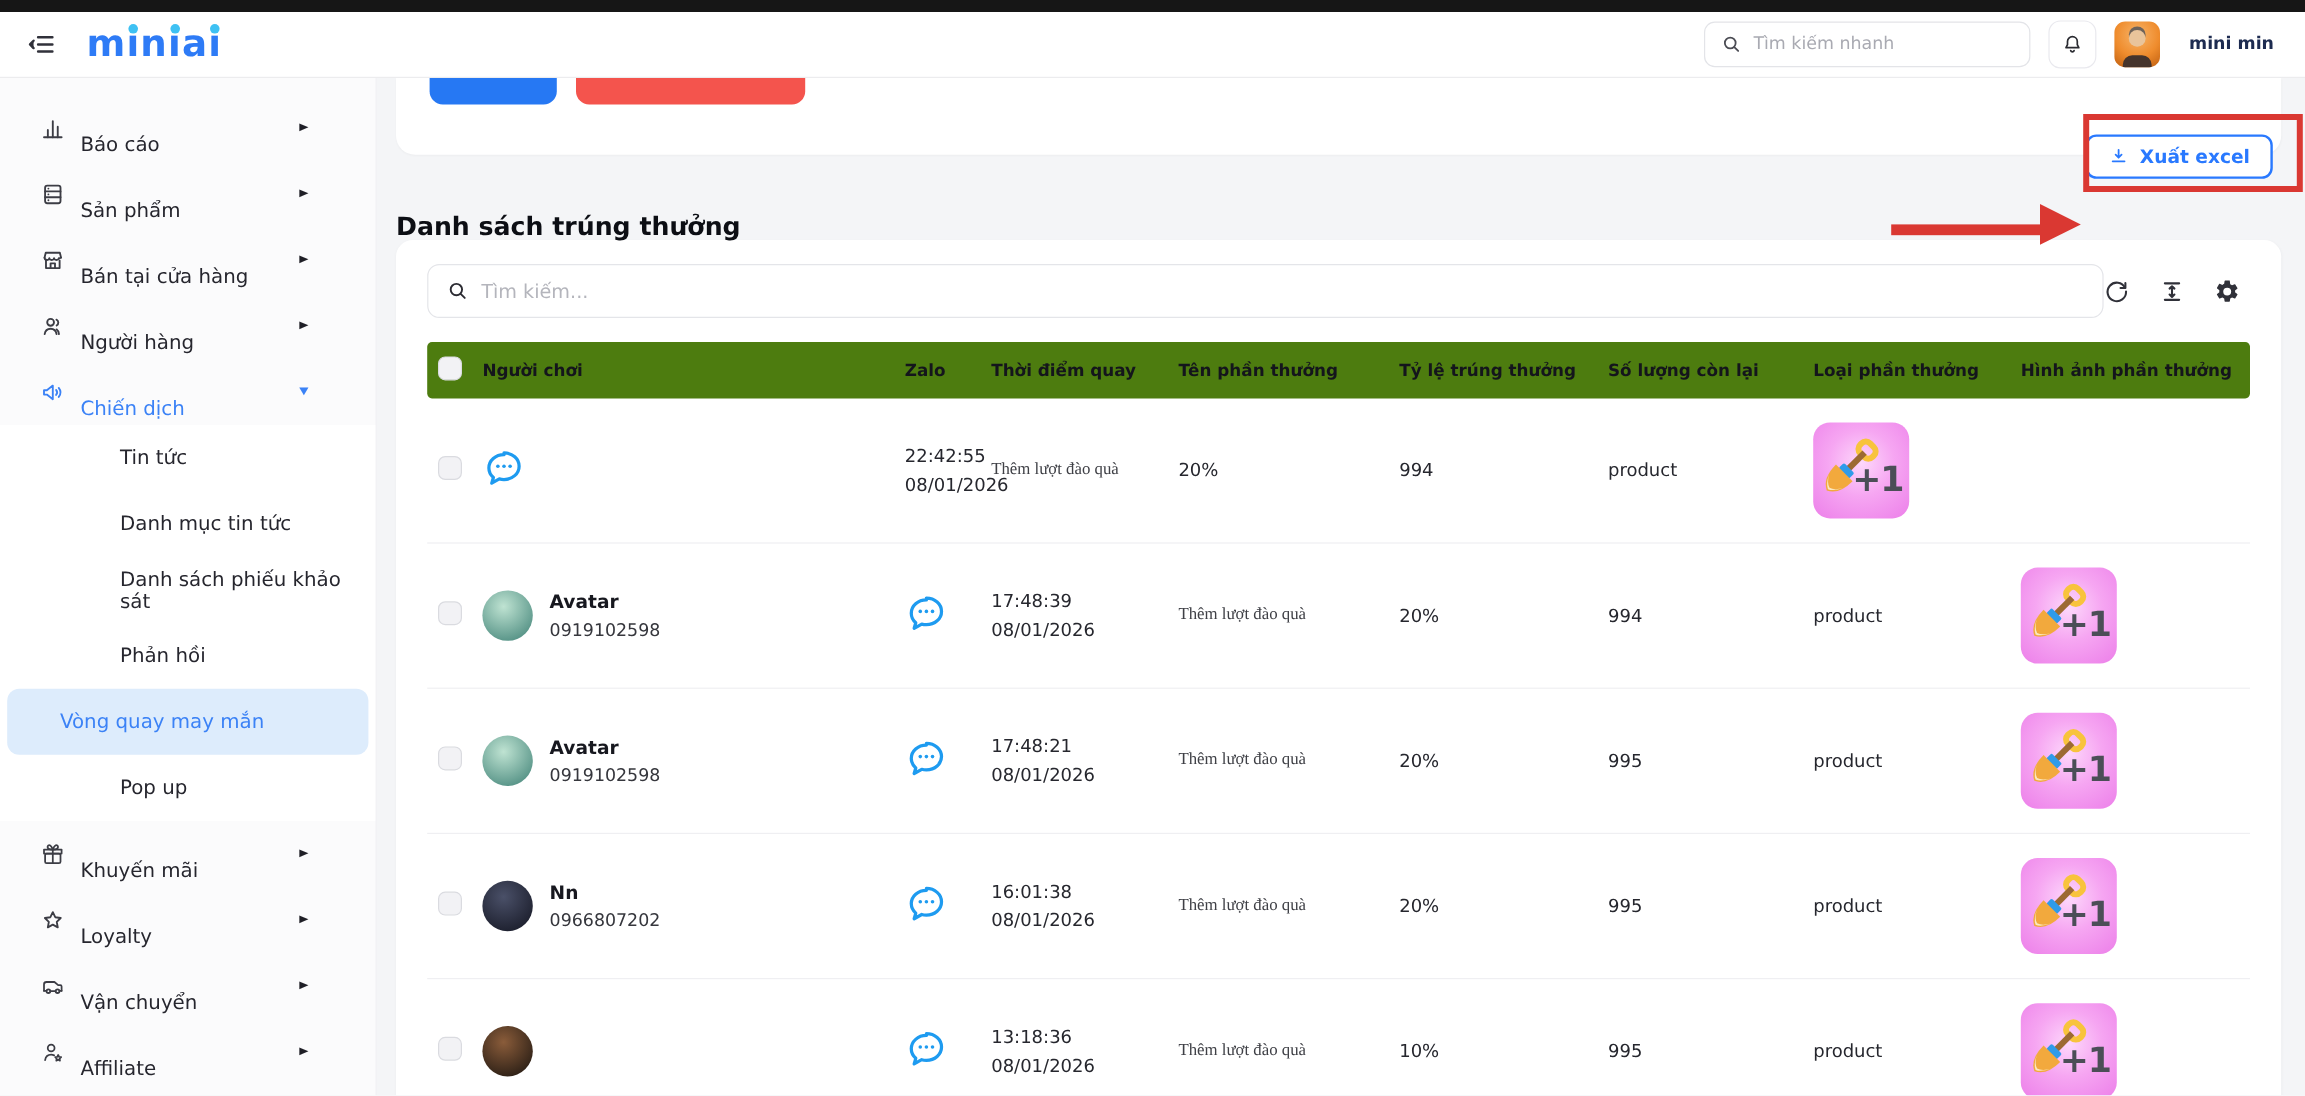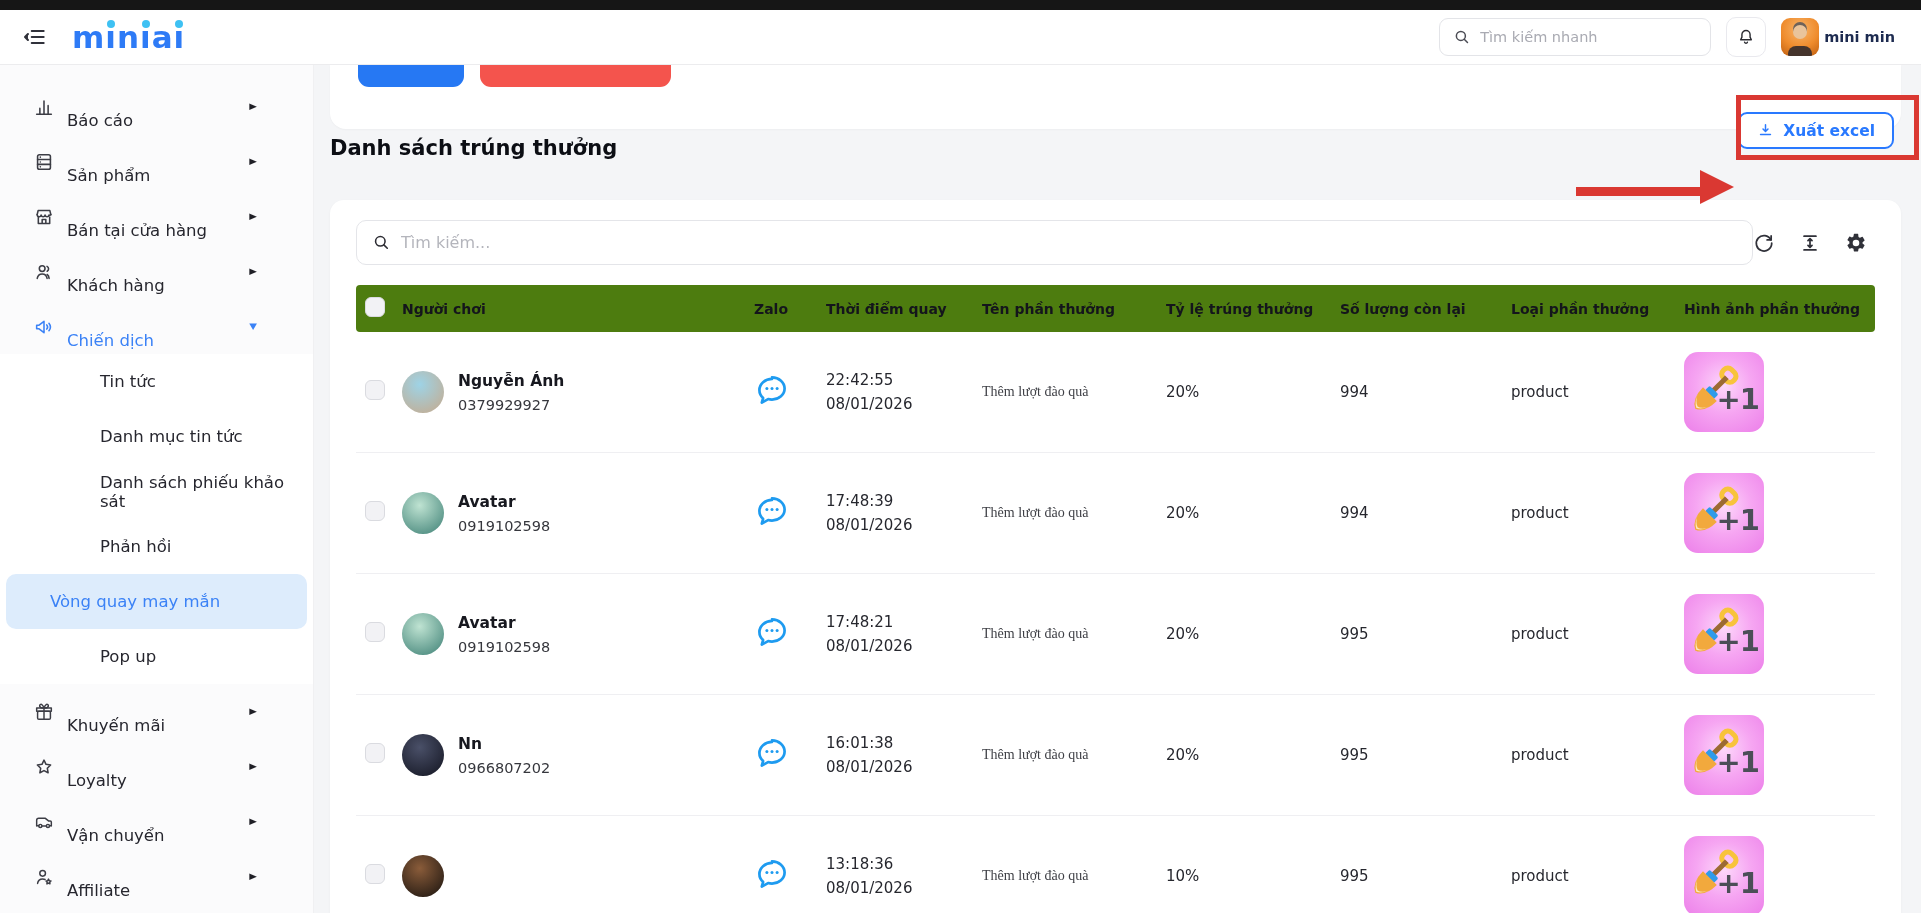--- a/index.html
+++ b/index.html
@@ -19,21 +19,21 @@
   .logo .li::after { content:""; position:absolute; left:50%; transform:translateX(-50%); top:0px;
     width:8px; height:8px; border-radius:50%; background:#3ec1f3; }
   .hspacer { flex:1; }
   .hsearch { width:272px; height:38px; border:1px solid #e3e4e8; border-radius:9px;
     display:flex; align-items:center; gap:9px; padding:0 13px; background:#fff; }
   .hsearch input { border:none; outline:none; flex:1; font-size:14.5px; color:#333;
     font-family:"DejaVu Sans","Liberation Sans",sans-serif; background:transparent; }
   .hsearch input::placeholder { color:#a9aab2; }
   .bell-btn { width:40px; height:40px; border:1px solid #e9e9ee; border-radius:10px; background:#fff;
     display:flex; align-items:center; justify-content:center; margin-left:15px; cursor:pointer; }
-  .huser { display:flex; align-items:center; gap:5px; margin-left:15px; }
+  .huser { display:flex; align-items:center; gap:24px; margin-left:15px; }
   .havatar { width:38px; height:38px; border-radius:9px; position:relative; overflow:hidden;
     background:radial-gradient(circle at 50% 30%, #f7b469 0%, #ef8c2d 55%, #c05f10 100%); }
   .havatar::before { content:""; position:absolute; top:7px; left:50%; transform:translateX(-50%);
     width:14px; height:14px; border-radius:50%; background:#e9c49b; box-shadow:0 -3px 0 #6e6259; }
   .havatar::after { content:""; position:absolute; bottom:-4px; left:50%; transform:translateX(-50%);
     width:24px; height:14px; border-radius:8px 8px 0 0; background:#45342c; }
   .huser-name { font-size:14.5px; font-weight:700; color:#1d2b50; white-space:nowrap; }
 
   
   .layout { flex:1; display:flex; min-height:0; }
@@ -55,21 +55,21 @@
   .main { flex:1; position:relative; background:#f4f5f7; overflow:hidden; min-width:0; }
 
   
   .card1 { margin:0 20px 0 16px; height:64px; background:#fff; border-radius:0 0 16px 16px;
     position:relative; overflow:hidden; box-shadow:0 1px 2px rgba(20,20,40,.03); }
   .pbtn { position:absolute; top:-16px; height:38px; border-radius:11px; border:none; cursor:pointer; }
   .pbtn.blue { left:28px; width:106px; background:#2678f3; }
   .pbtn.red { left:150px; width:191px; background:#f4544d; }
 
   
-  .title-row { margin:0 20px 0 16px; height:71px; padding-top:8px; display:flex; align-items:flex-start; }
+  .title-row { margin:0 20px 0 16px; height:71px; padding-top:8px; display:flex; align-items:flex-end; }
   .page-title { font-size:21px; font-weight:800; color:#0c0e14; line-height:22px; }
 
   
   .export-btn { position:absolute; top:47px; right:27px; height:37px; padding:0 17px;
     border:2px solid #2979ff; border-radius:9px; color:#2979ff; background:#fff;
     display:flex; align-items:center; gap:9px; font-size:15.5px; font-weight:700; cursor:pointer;
     font-family:"DejaVu Sans","Liberation Sans",sans-serif; z-index:3; }
   .anno-rect { position:absolute; top:30px; right:2px; width:183px; height:65px;
     border:5px solid #da3832; z-index:4; pointer-events:none; }
   .anno-shaft { position:absolute; top:122px; right:220px; width:125px; height:9px; background:#da3832; z-index:4; }
@@ -188,21 +188,21 @@
       </div>
 
       <div class="sitem">
         <span class="sicon">
           <svg viewBox="0 0 24 24" fill="none" stroke="currentColor" stroke-width="1.7" stroke-linecap="round" stroke-linejoin="round">
               <circle cx="10" cy="8.3" r="3.1"></circle>
               <path d="M4.6 19c.5-3.1 2.7-4.9 5.4-4.9s4.9 1.8 5.4 4.9"></path>
               <path d="M15.3 5.9a3 3 0 0 1 .2 5.3M17.6 19c-.2-1.9-1-3.4-2.2-4.3"></path>
             </svg>
         </span>
-        <span class="slabel">Khách hàng</span>
+        <span class="slabel">Người hàng</span>
         <span class="caret">▶</span>
       </div>
 
       <div class="sitem active-parent">
         <span class="sicon">
           <svg viewBox="0 0 24 24" fill="none" stroke="currentColor" stroke-width="1.7" stroke-linecap="round" stroke-linejoin="round">
               <path d="M4 10v4h2.6L12 18.2V5.8L6.6 10H4z"></path>
               <path d="M15 9.7a3.6 3.6 0 0 1 0 4.6M17.4 7.9a6.6 6.6 0 0 1 0 8.2"></path>
             </svg>
         </span>
@@ -339,27 +339,20 @@
           <div class="hcell">Tên phần thưởng</div>
           <div class="hcell">Tỷ lệ trúng thưởng</div>
           <div class="hcell">Số lượng còn lại</div>
           <div class="hcell">Loại phần thưởng</div>
           <div class="hcell">Hình ảnh phần thưởng</div>
         </div>
 
         <div id="table-body">
   <div class="grid trow">
     <div class="ck-wrap"><span class="checkbox"></span></div>
-    <div class="cell player">
-      <span class="avatar" style="background: radial-gradient(circle at 42% 32%, rgb(158, 211, 230), rgb(199, 169, 139));"></span>
-      <span>
-        <span class="pname">Nguyễn Ánh</span>
-        <span class="pphone">0379929927</span>
-      </span>
-    </div>
     <div class="cell">
       <span style="display:inline-block;width:36px;height:36px;">
         <svg viewBox="0 0 24 24" fill="none" stroke="#1e9bf0" stroke-width="1.8" stroke-linejoin="round">
           <path d="M12 3.6c4.7 0 8.4 3.3 8.4 7.4s-3.7 7.4-8.4 7.4c-.9 0-1.8-.1-2.6-.35L5.2 20.4l.9-3.1c-1.5-1.3-2.5-3.2-2.5-5.3 0-4.1 3.7-7.4 8.4-7.4z"></path>
           <circle cx="8.6" cy="11" r="1" fill="#1e9bf0" stroke="none"></circle>
           <circle cx="12" cy="11" r="1" fill="#1e9bf0" stroke="none"></circle>
           <circle cx="15.4" cy="11" r="1" fill="#1e9bf0" stroke="none"></circle>
         </svg>
       </span>
     </div>

